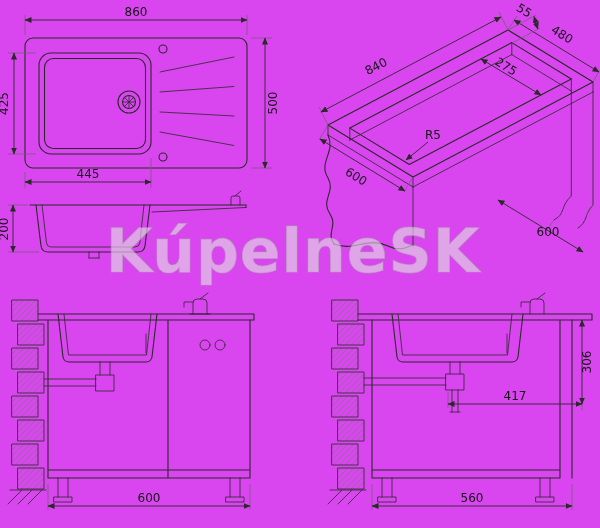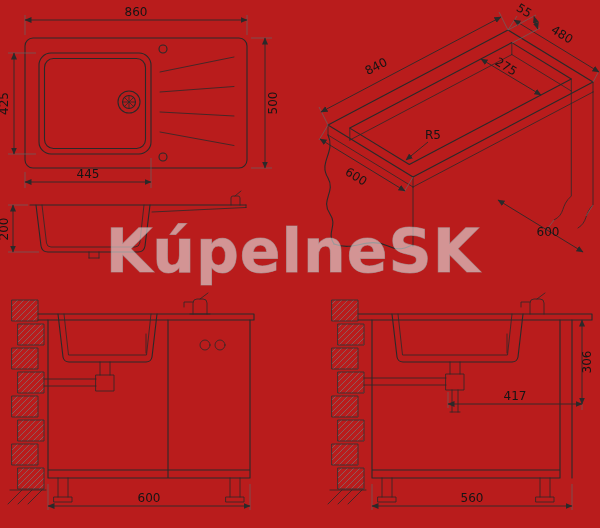--- a/index.html
+++ b/index.html
@@ -1,16 +1,16 @@
 <!DOCTYPE html>
 <html><head>
 <meta charset="utf-8">
 <style>
   html,body{margin:0;padding:0;background:#ffffff;}
-  .stage{position:relative;width:600px;height:528px;background:#b91c1c;overflow:hidden;
+  .stage{position:relative;width:600px;height:528px;background:#d946ef;overflow:hidden;
          font-family:"DejaVu Sans","Liberation Sans",sans-serif;}
   svg{position:absolute;inset:0;}
   .ln{stroke:#2a2a2a;stroke-width:1.1;fill:none;stroke-linecap:round;stroke-linejoin:round;}
   .th{stroke:#2a2a2a;stroke-width:0.8;fill:none;}
   .dl{stroke:#2a2a2a;stroke-width:0.9;fill:none;}
   .ext{stroke:#666;stroke-width:0.7;fill:none;}
   text{font:12px "DejaVu Sans","Liberation Sans",sans-serif;fill:#151515;text-anchor:middle;}
   .wm{font-size:60px;font-weight:bold;letter-spacing:1px;fill:#e4e4e4;fill-opacity:.6;
       stroke:#a9a9a9;stroke-opacity:.55;stroke-width:1;}
   .brick{fill:url(#hatch);stroke:#333;stroke-width:0.9;}

